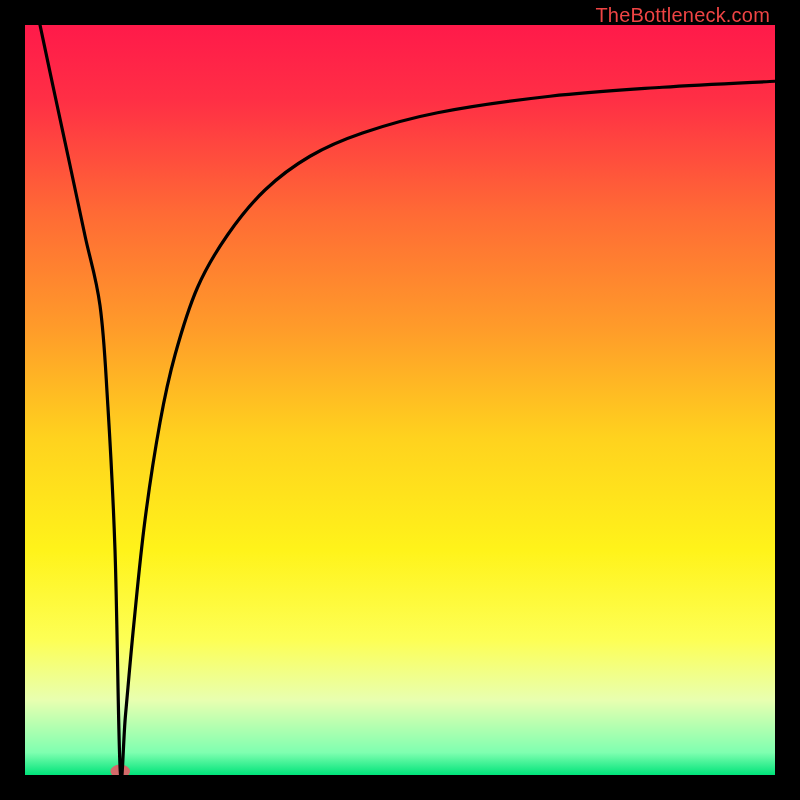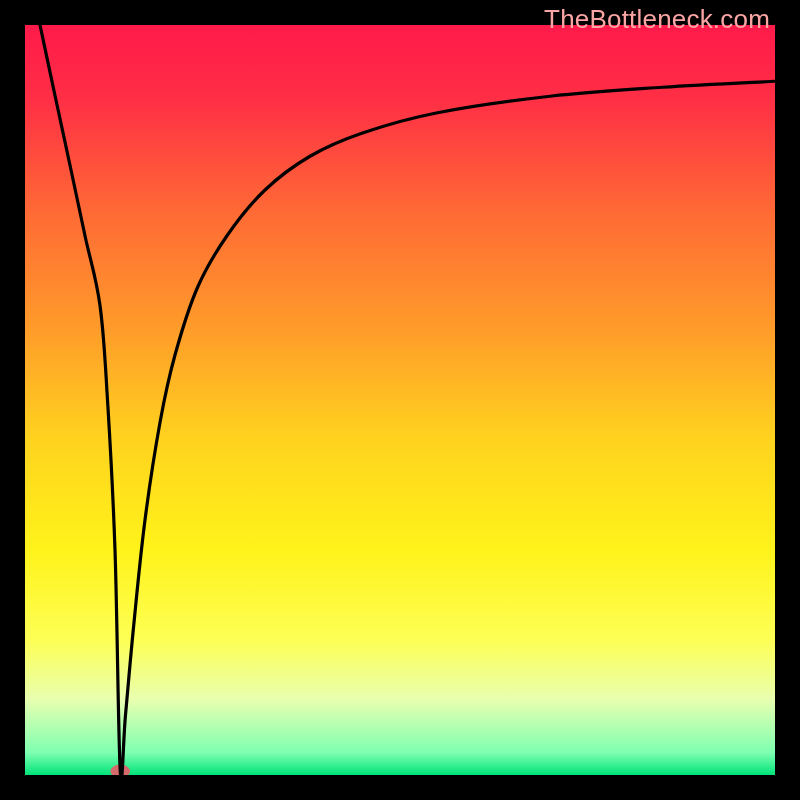--- a/index.html
+++ b/index.html
@@ -23,22 +23,22 @@
     position: absolute;
     left: 0;
     top: 0;
     width: 750px;
     height: 750px;
   }
   .watermark {
     position: absolute;
     top: 4px;
     right: 30px;
-    color: #fca5a5;
-    font-size: 26px;
+    color: #ef4444;
+    font-size: 20px;
     letter-spacing: 0.2px;
     font-weight: 500;
     user-select: none;
   }
   svg { display: block; }
 </style>
 </head>
 <body>
 
 <div class="frame">

